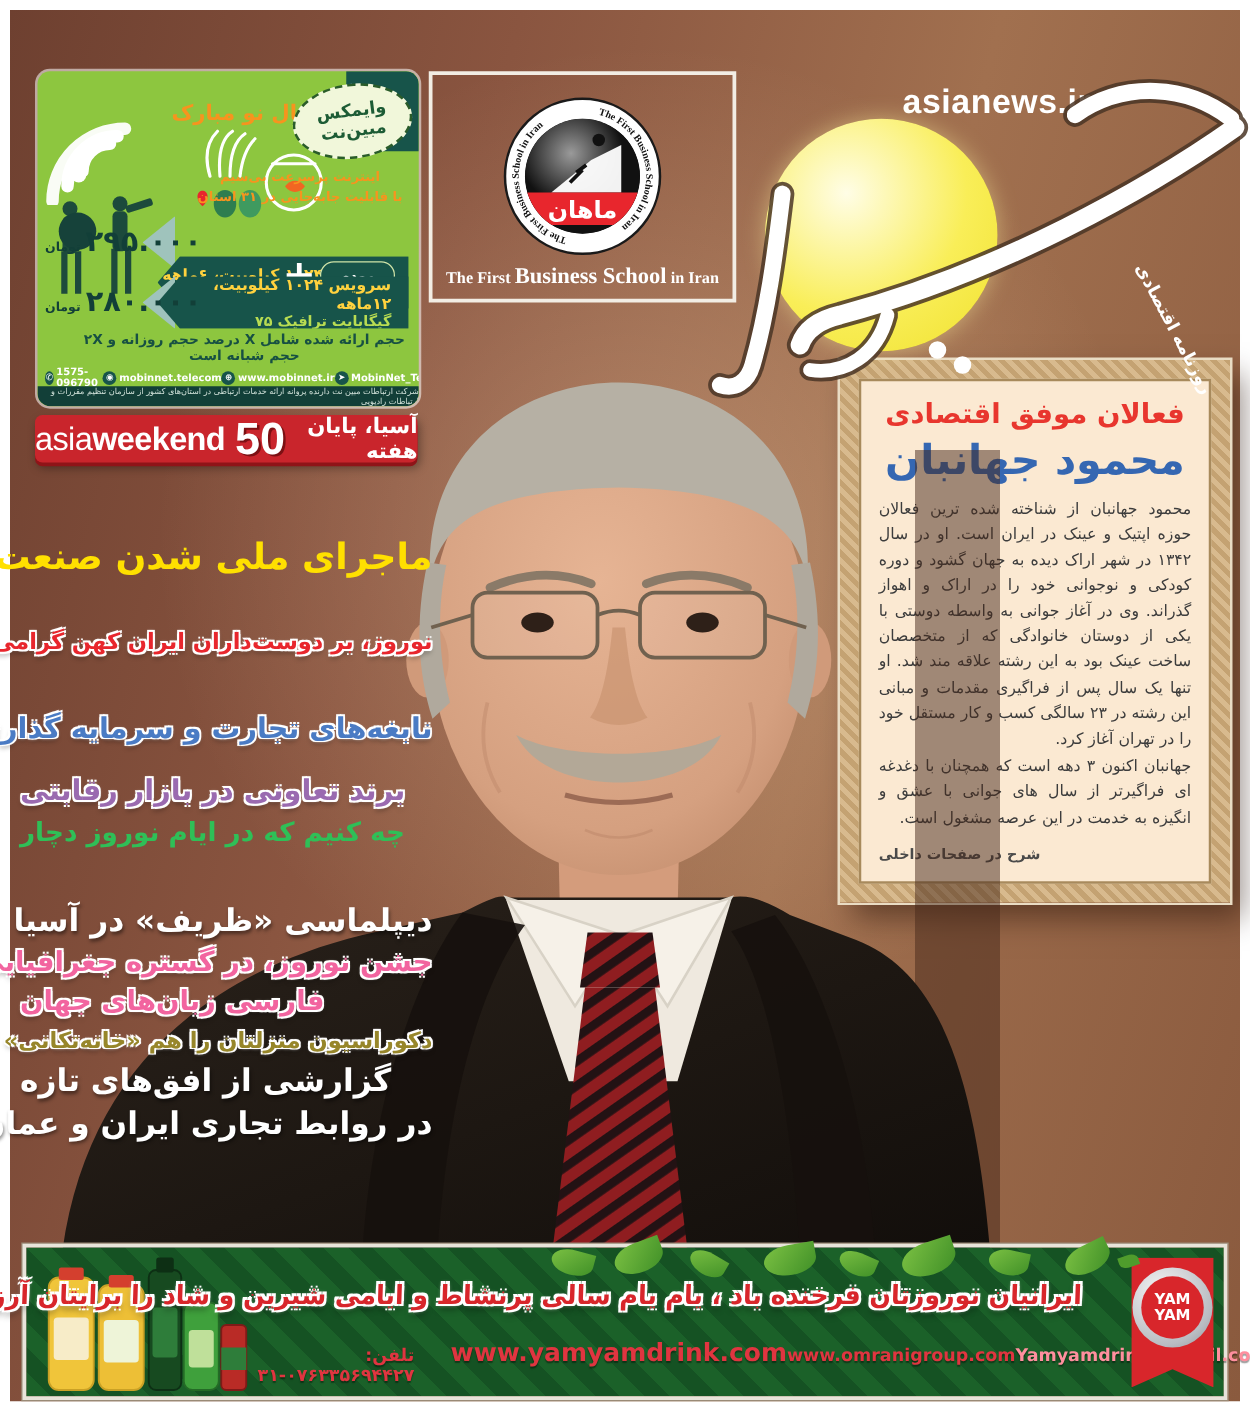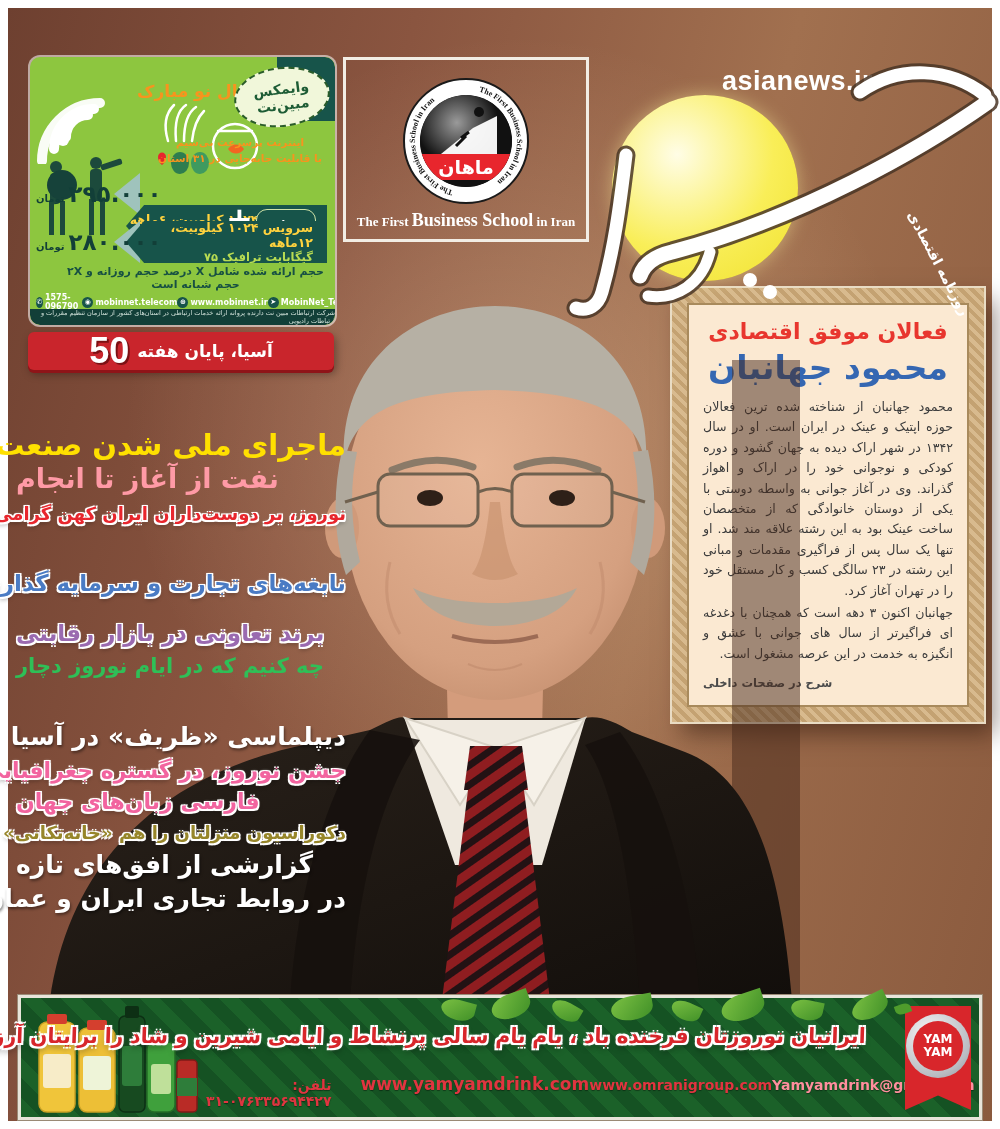--- a/index.html
+++ b/index.html
@@ -317,26 +317,26 @@
         <path d="M66 115 C60 165 54 210 42 252 C38 266 28 272 16 268" stroke-width="13"></path>
         <path d="M150 212 C142 244 116 260 88 256" stroke-width="11"></path>
       </g>
       <circle cx="190" cy="240" r="7" fill="#fff" stroke="none"></circle>
       <circle cx="210" cy="252" r="7" fill="#fff" stroke="none"></circle>
     </g>
   </svg>
   <div class="abs tagline-vert" style="z-index:3;">روزنامه اقتصادی</div>
 
   <div class="abs wk" style="z-index:3;">
+    <span class="lat"><span>asia</span><span class="bold">weekend</span></span>
     <span class="issue">50</span>
     <span class="fa">آسیا، پایان هفته</span>
   </div>
 
   <div class="abs hl" style="top:428px;font-size:29px;color:#ffe000;">ماجرای ملی شدن صنعت</div>
-  <div class="abs hl" style="top:463px;font-size:27px;color:#ff9aa6;">نفت از آغاز تا انجام</div>
   <div class="abs hl outl" style="top:503px;font-size:18px;color:#e8262d;">نوروز، بر دوست‌داران ایران کهن گرامی باد</div>
   <div class="abs hl outl" style="top:570px;font-size:23px;color:#4a7bc4;">نابغه‌های تجارت و سرمایه گذاری</div>
   <div class="abs hl outl" style="top:620px;font-size:23px;color:#9a6ab0;">برند تعاونی در بازار رقابتی</div>
   <div class="abs hl" style="top:654px;font-size:21px;color:#2fbf57;">چه کنیم که در ایام نوروز دچار</div>
   <div class="abs hl shdark" style="top:722px;font-size:25px;color:#fff;">دیپلماسی «ظریف» در آسیا</div>
   <div class="abs hl outl" style="top:758px;font-size:22px;color:#f2649f;">جشن نوروز، در گستره جغرافیایی</div>
   <div class="abs hl outl" style="top:789px;font-size:22px;color:#f2649f;">فارسی زبان‌های جهان</div>
   <div class="abs hl outl" style="top:822px;font-size:18px;color:#97862a;">دکوراسیون منزلتان را هم «خانه‌تکانی» کنید</div>
   <div class="abs hl shdark" style="top:850px;font-size:25px;color:#fff;">گزارشی از افق‌های تازه</div>
   <div class="abs hl shdark" style="top:884px;font-size:25px;color:#fff;">در روابط تجاری ایران و عمان</div>
@@ -367,21 +367,21 @@
         <rect x="120" y="62" width="20" height="30" rx="3" fill="#bfe09a"></rect>
         <rect x="146" y="58" width="20" height="52" rx="4" fill="#b92b26" stroke="#7e1a17" stroke-width="1.5"></rect>
         <rect x="146" y="76" width="20" height="18" fill="#2e7d3a"></rect>
       </g>
     </svg>
 
     <div class="yam-msg">ایرانیان نوروزتان فرخنده باد ، یام یام سالی پرنشاط و ایامی شیرین و شاد را برایتان آرزو دارد</div>
 
     <div class="yam-row">
       <span class="it" dir="rtl">تلفن: ۰۷۶۳۳۵۶۹۴۴۲۷-۳۱</span>
-      <span class="it" style="font-size:17px;padding-left:29px;">www.yamyamdrink.com</span>
+      <span class="it" style="font-size:20px;padding-left:29px;">www.yamyamdrink.com</span>
       <span class="it">www.omranigroup.com</span>
       <span class="it pink">Yamyamdrink@gmail.com</span>
     </div>
 
     <div class="yam-badge"></div>
     <div class="yam-leaf"></div>
     <div class="yam-circle">
       <div class="inner">YAM YAM</div>
     </div>
   </div>

